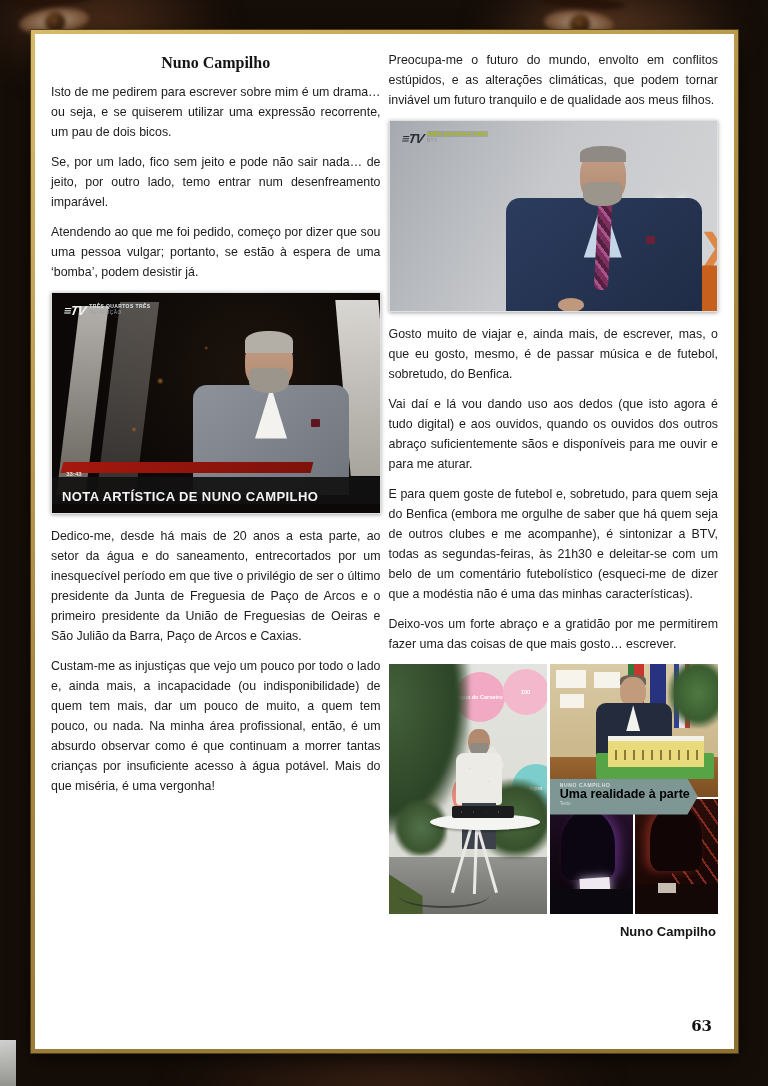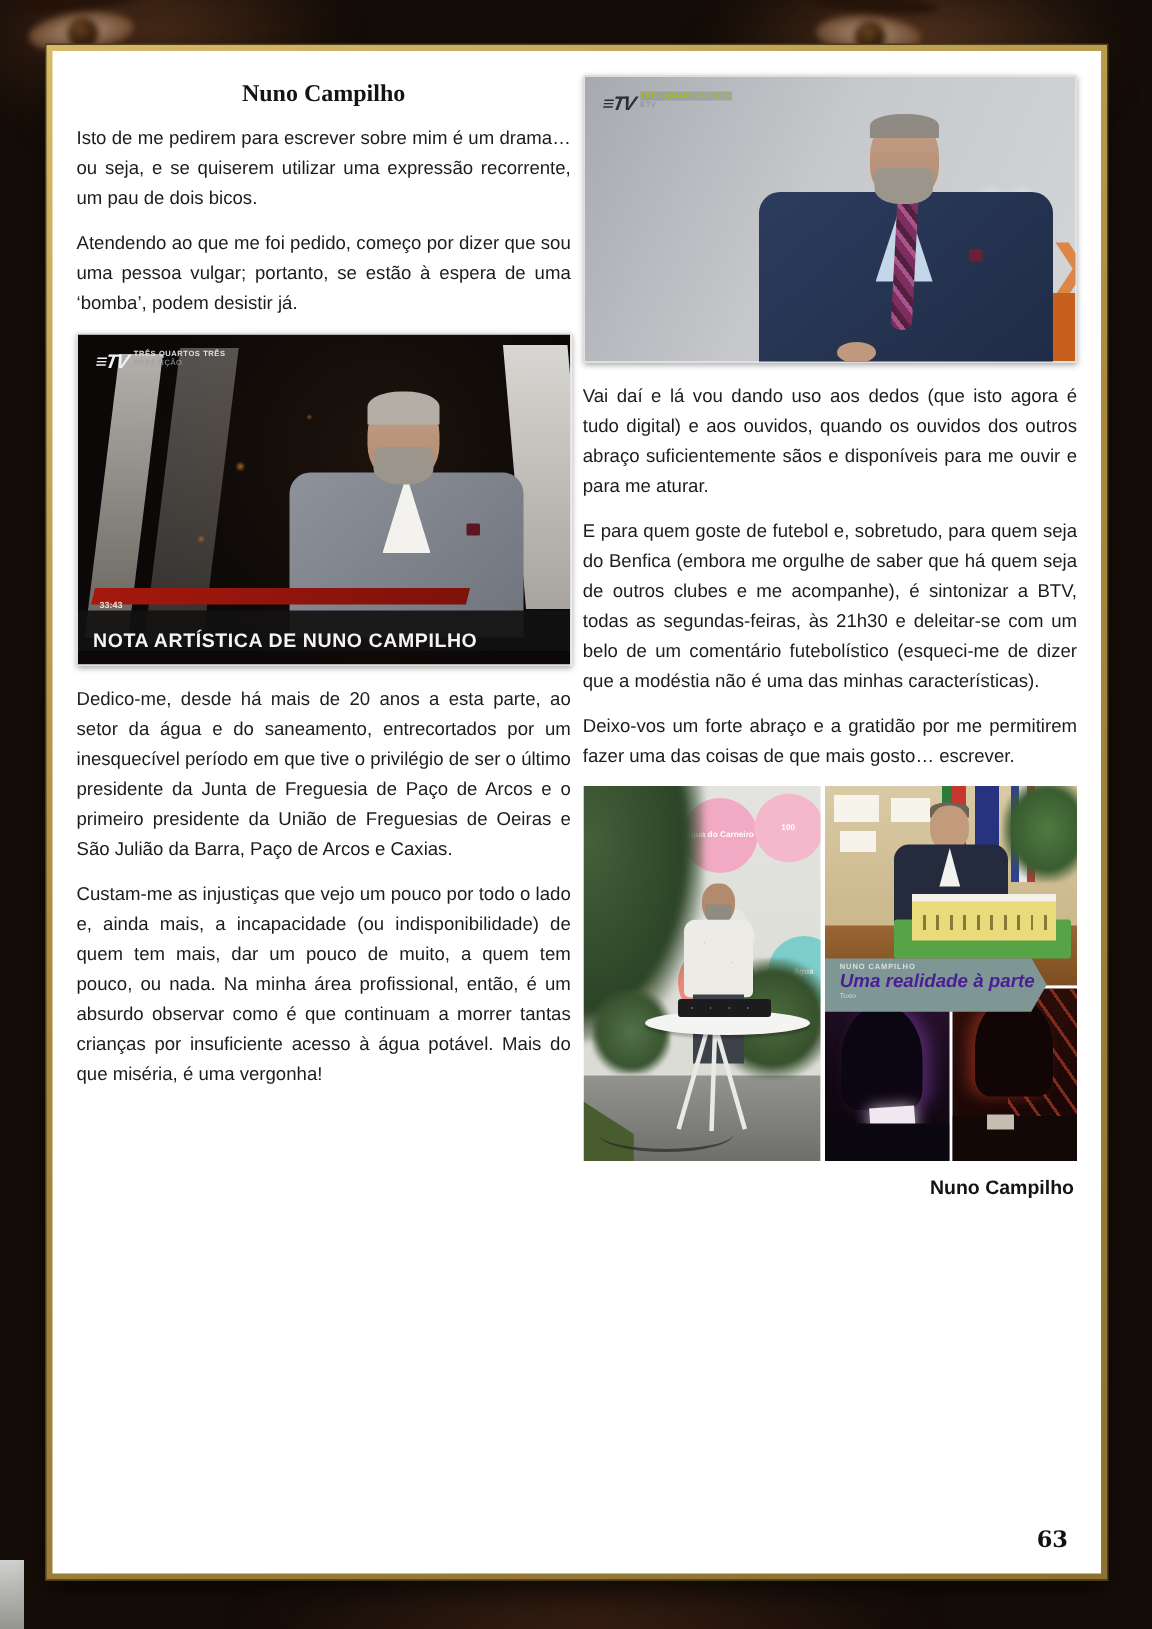--- a/index.html
+++ b/index.html
@@ -146,21 +146,21 @@
   .offman .head{position:absolute;left:30px;top:0;width:26px;height:30px;border-radius:45%;background:#c29a7c;}
   .offman .hair{position:absolute;left:30px;top:-2px;width:26px;height:10px;border-radius:45% 45% 0 0;background:#6e6257;}
   .offman .suit{position:absolute;left:6px;top:26px;width:76px;height:70px;border-radius:10px 10px 0 0;background:#232b3c;}
   .offman .shirtv{position:absolute;left:36px;top:28px;width:14px;height:26px;background:#f2f2ee;clip-path:polygon(50% 0,100% 100%,0 100%);}
   .collage-banner{
     position:absolute;left:0;top:calc(53% - 18px);width:88%;height:36px;z-index:3;
     background:#7f9794;clip-path:polygon(0 0,93% 0,100% 50%,93% 100%,0 100%);
     padding:3px 0 0 10px;box-sizing:border-box;
   }
   .collage-banner .kicker{font-size:5px;letter-spacing:.6px;color:#d6e0de;font-weight:bold;}
-  .collage-banner .btitle{font-size:12.5px;font-weight:bold;color:#4c1d95;line-height:13px;font-style:italic;}
+  .collage-banner .btitle{font-size:12.5px;font-weight:bold;color:#000000;line-height:13px;}
   .collage-banner .credit{font-size:4.5px;color:#cdd8d5;}
   .night{flex:1;display:flex;gap:2px;}
   .night-a{flex:1;position:relative;overflow:hidden;background:linear-gradient(200deg,#2a1230 0%,#140916 55%,#0a0509 100%);}
   .night-a .sil{position:absolute;left:14%;top:10%;width:54px;height:70px;border-radius:50% 50% 20% 20%;background:#0c0512;box-shadow:6px 0 10px rgba(122,58,160,.55);}
   .night-a .laptop{position:absolute;left:36%;bottom:16%;width:30px;height:18px;background:#efe8f0;box-shadow:0 0 10px rgba(240,220,250,.8);transform:rotate(-4deg);}
   .night-a .deckrow{position:absolute;left:0;right:0;bottom:0;height:22%;background:#0c0810;}
   .night-b{flex:1;position:relative;overflow:hidden;background:linear-gradient(160deg,#32100a 0%,#1a0706 70%);}
   .night-b .truss{position:absolute;right:0;top:0;width:55%;height:80%;opacity:.8;
     background:repeating-linear-gradient(55deg,transparent 0 9px,#993322 9px 11px);}
   .night-b .sil{position:absolute;left:18%;top:6%;width:52px;height:66px;border-radius:50% 50% 20% 20%;background:#120505;box-shadow:-5px 0 9px rgba(190,60,40,.5);}
@@ -190,20 +190,21 @@
   <div class="grey-strip"></div>
 </div>
 
 <div class="page-frame">
   <div class="page">
     <div class="columns">
 
       <div class="col">
         <div class="article-title">Nuno Campilho</div>
         <p>Isto de me pedirem para escrever sobre mim é um drama… ou seja, e se quiserem utilizar uma expressão recorrente, um pau de dois bicos.</p>
+        <p>Se, por um lado, fico sem jeito e pode não sair nada… de jeito, por outro lado, temo entrar num desenfreamento imparável.</p>
         <p>Atendendo ao que me foi pedido, começo por dizer que sou uma pessoa vulgar; portanto, se estão à espera de uma ‘bomba’, podem desistir já.</p>
 
         <div class="photo photo1">
           <div class="p1-panel p1a"></div>
           <div class="p1-panel p1b"></div>
           <div class="p1-panel p1c"></div>
           <div class="bokeh"></div>
           <div class="tvman man1">
             <div class="torso"></div>
             <div class="shirt"></div>
@@ -226,20 +227,21 @@
           <div class="caption-band">
             <span>NOTA ARTÍSTICA DE NUNO CAMPILHO</span>
           </div>
         </div>
 
         <p>Dedico-me, desde há mais de 20 anos a esta parte, ao setor da água e do saneamento, entrecortados por um inesquecível período em que tive o privilégio de ser o último presidente da Junta de Freguesia de Paço de Arcos e o primeiro presidente da União de Freguesias de Oeiras e São Julião da Barra, Paço de Arcos e Caxias.</p>
         <p>Custam-me as injustiças que vejo um pouco por todo o lado e, ainda mais, a incapacidade (ou indisponibilidade) de quem tem mais, dar um pouco de muito, a quem tem pouco, ou nada. Na minha área profissional, então, é um absurdo observar como é que continuam a morrer tantas crianças por insuficiente acesso à água potável. Mais do que miséria, é uma vergonha!</p>
       </div>
 
       <div class="col">
+        <p>Preocupa-me o futuro do mundo, envolto em conflitos estúpidos, e as alterações climáticas, que podem tornar inviável um futuro tranquilo e de qualidade aos meus filhos.</p>
 
         <div class="photo photo2">
           <div class="chevrons">❯❯</div>
           <div class="chevrons-orange">❯❯</div>
           <div class="orange-block"></div>
           <div class="tvman man2">
             <div class="torso"></div>
             <div class="shirt"></div>
             <div class="tie"></div>
             <div class="pocket"></div>
@@ -251,20 +253,21 @@
           </div>
           <div class="btv-logo">
             <span class="btv-mark">≡TV</span>
             <span class="btv-lines">
               <span class="l1">TRÊS QUARTOS TRÊS</span>
               <span class="l2">BTV</span>
             </span>
           </div>
         </div>
 
+        <p>Gosto muito de viajar e, ainda mais, de escrever, mas, o que eu gosto, mesmo, é de passar música e de futebol, sobretudo, do Benfica.</p>
         <p>Vai daí e lá vou dando uso aos dedos (que isto agora é tudo digital) e aos ouvidos, quando os ouvidos dos outros abraço suficientemente sãos e disponíveis para me ouvir e para me aturar.</p>
         <p>E para quem goste de futebol e, sobretudo, para quem seja do Benfica (embora me orgulhe de saber que há quem seja de outros clubes e me acompanhe), é sintonizar a BTV, todas as segundas-feiras, às 21h30 e deleitar-se com um belo de um comentário futebolístico (esqueci-me de dizer que a modéstia não é uma das minhas características).</p>
         <p>Deixo-vos um forte abraço e a gratidão por me permitirem fazer uma das coisas de que mais gosto… escrever.</p>
 
         <div class="photo collage">
           <div class="collage-left">
             <div class="circle c1">
                 <span></span>
               </div>
             <div class="circle c2">

